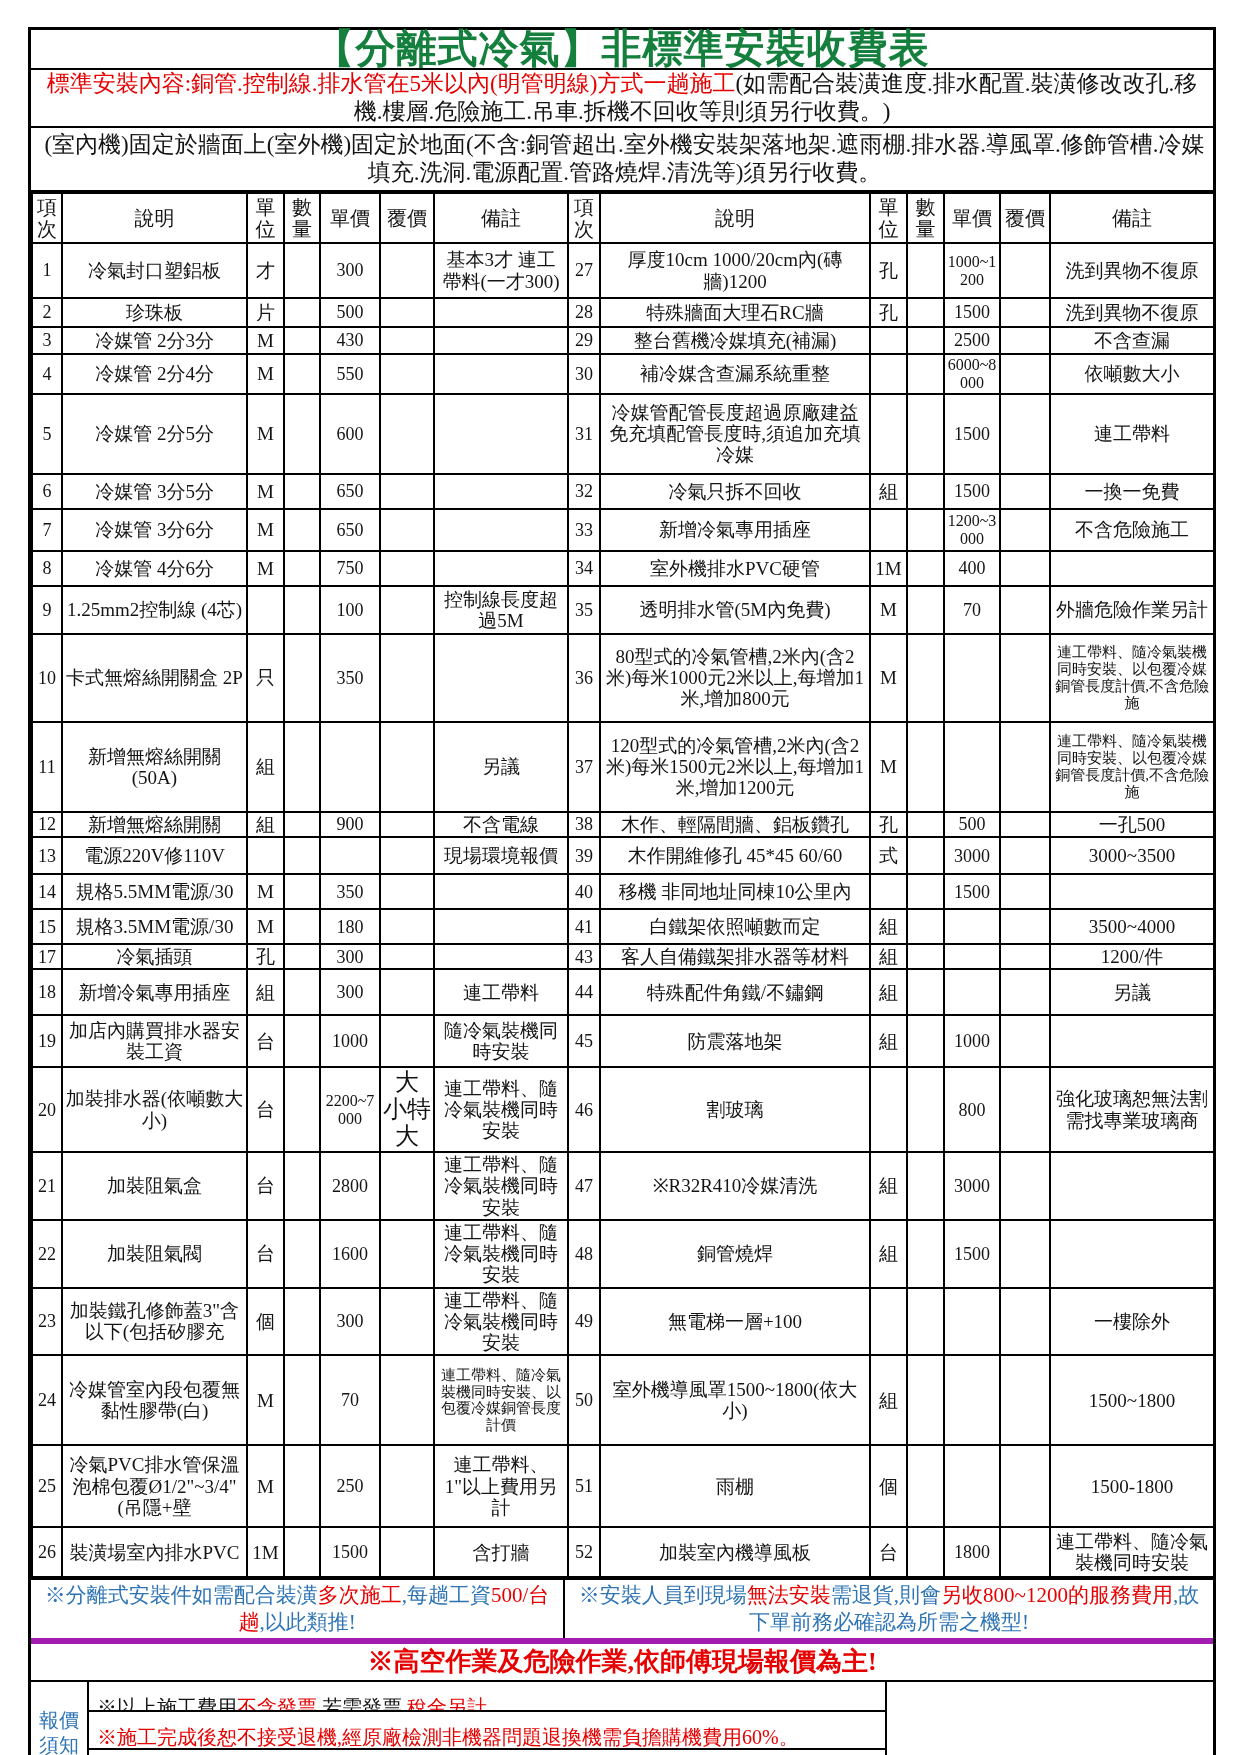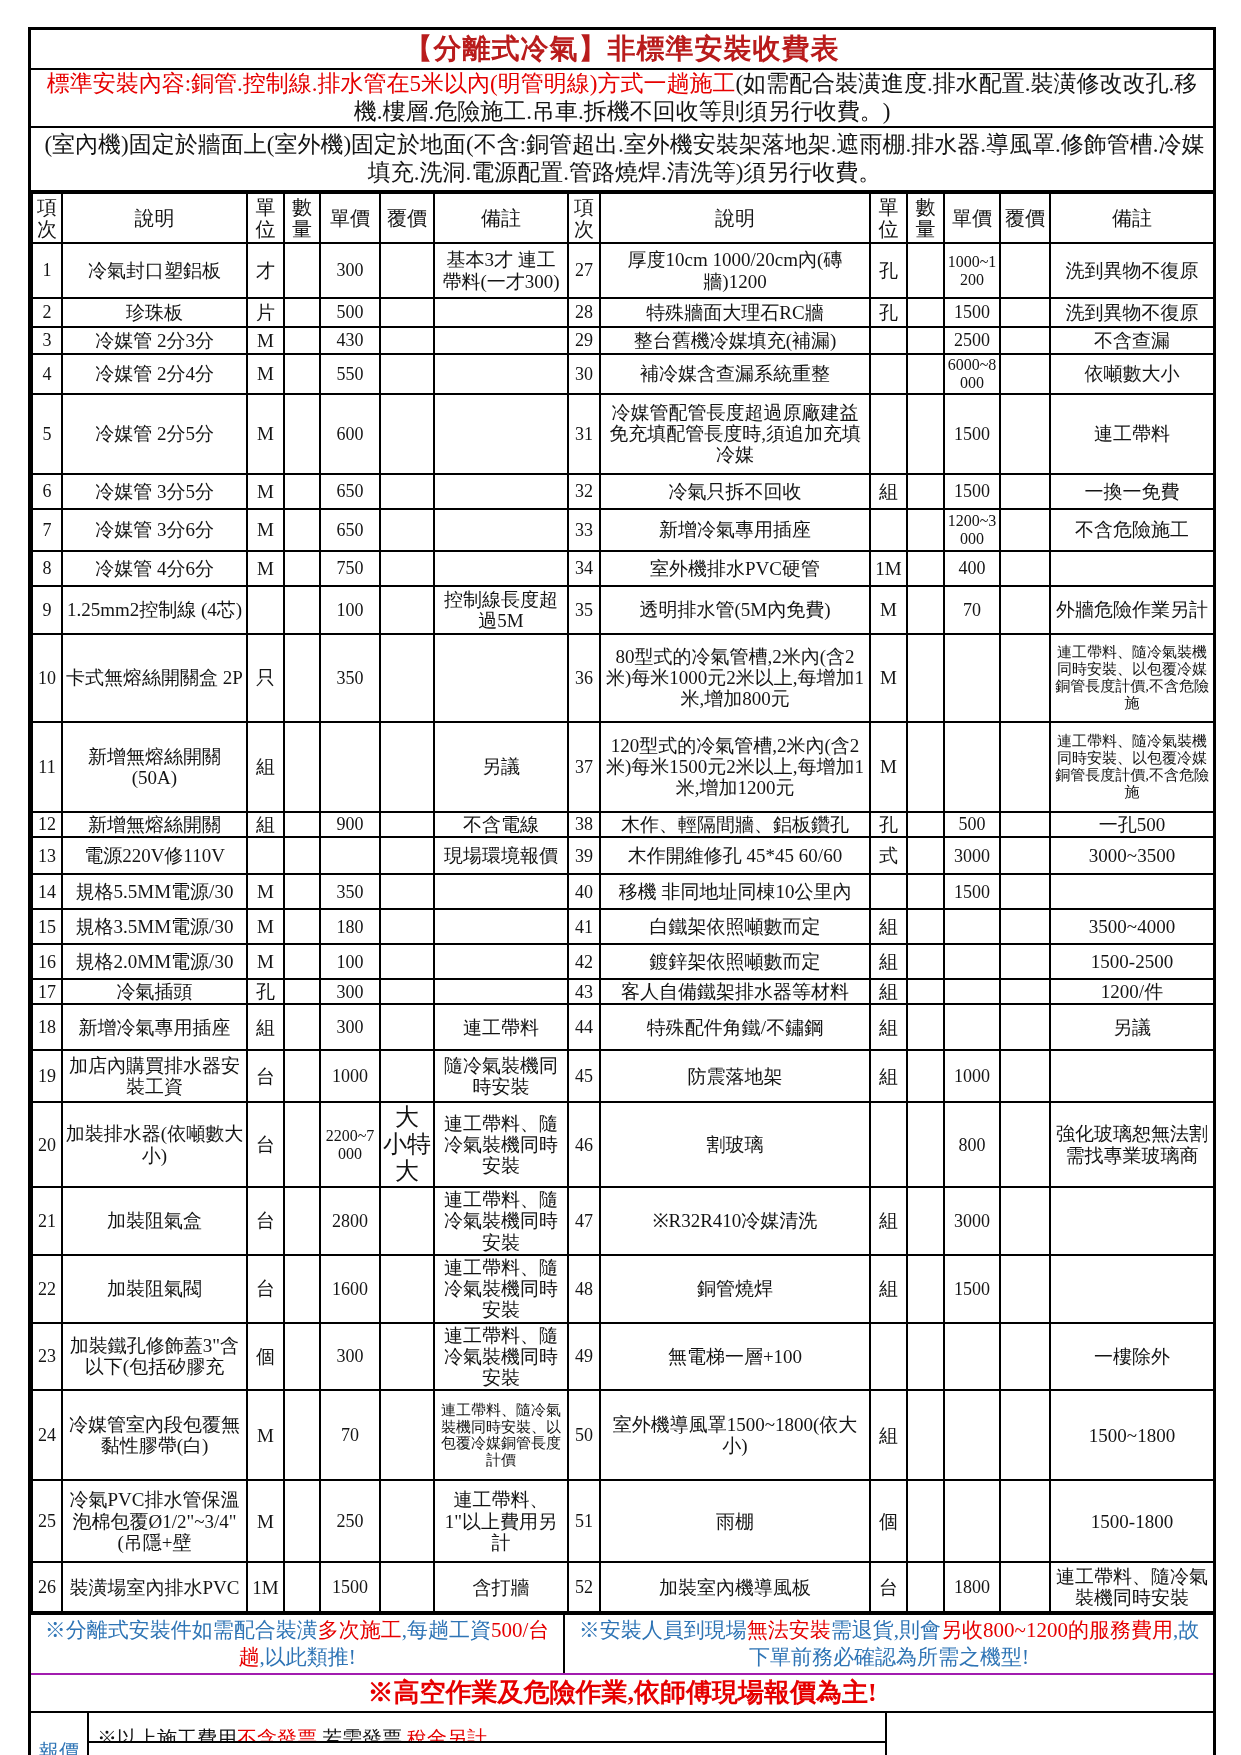--- a/index.html
+++ b/index.html
@@ -3,21 +3,21 @@
 <meta charset="utf-8">
 <style>
   html,body{margin:0;padding:0;background:#ffffff;}
   body{width:1241px;height:1755px;font-family:"Liberation Serif","DejaVu Serif",serif;color:#141414;}
   .sheet{width:1182px;margin:27px auto 0 28px;border:3px solid #000;background:#fff;}
   .c-red{color:#e60000;}
   .c-blue{color:#2e74b5;}
   .c-black{color:#141414;}
 
   .title-row{height:38px;border-bottom:2px solid #000;display:flex;align-items:center;justify-content:center;
-             font-size:28px;font-weight:bold;color:#b91c1c;letter-spacing:1px;line-height:1;}
+             font-size:40px;font-weight:bold;color:#15803d;letter-spacing:1px;line-height:1;}
   .sub-row{border-bottom:2px solid #000;display:flex;align-items:center;justify-content:center;
            text-align:center;font-size:23px;line-height:1.22;padding:2px 6px;box-sizing:border-box;}
   .sub1{height:58px;}
   .sub2{height:64px;padding-left:11px;}
 
   table.main{border-collapse:collapse;table-layout:fixed;width:1182px;}
   table.main th,table.main td{border:2px solid #000;padding:1px 2px;text-align:center;vertical-align:middle;
       overflow:hidden;line-height:1.12;box-sizing:border-box;}
   table.main th{font-size:20px;font-weight:normal;}
   .c-n{font-size:18px;}
@@ -29,21 +29,21 @@
   .c-note{font-size:19px;word-break:break-word;}
   .xsmall{font-size:15px !important;line-height:1.12;}
   .psmall{font-size:16px !important;}
 
   .notes-row{display:flex;border-top:2px solid #000;height:58px;}
   .notes-row .ncell{display:flex;align-items:center;justify-content:center;text-align:center;
       font-size:21px;line-height:1.3;box-sizing:border-box;padding:0 6px;}
   .ncell-left{flex:0 0 534px;border-right:2px solid #000;}
   .ncell-right{flex:1;}
 
-  .sky-row{border-top:2px solid #a21caf;height:36px;display:flex;align-items:center;justify-content:center;
+  .sky-row{border-top:6px solid #a21caf;height:36px;display:flex;align-items:center;justify-content:center;
       font-size:26px;font-weight:bold;color:#e60000;line-height:1;}
 
   .bottom-block{display:flex;border-top:2px solid #000;height:102px;}
   .bb-label{flex:0 0 40px;border-right:2px solid #000;color:#2e74b5;font-size:20px;line-height:1.25;
       display:flex;align-items:center;justify-content:center;text-align:center;word-break:break-all;padding:0 8px;}
   .bb-notes{flex:0 0 798px;display:flex;flex-direction:column;border-right:2px solid #000;box-sizing:border-box;}
   .bb-note{box-sizing:border-box;padding:15px 4px 0 8px;font-size:20px;line-height:1.08;overflow:hidden;text-align:left;}
   .bb-note-1{height:30px;border-bottom:2px solid #000;}
   .bb-note-2{height:38px;border-bottom:2px solid #000;}
   .bb-empty{flex:1;}
@@ -327,36 +327,20 @@
           <td class="c-price2"></td>
           <td class="c-note"></td>
           <td class="c-n">41</td>
           <td class="c-desc">白鐵架依照噸數而定</td>
           <td class="c-unit">組</td>
           <td class="c-qty"></td>
           <td class="c-price"></td>
           <td class="c-price2"></td>
           <td class="c-note">3500~4000</td>
         </tr>
-        <tr style="height: 35px;">
-          <td class="c-n">16</td>
-          <td class="c-desc">規格2.0MM電源/30</td>
-          <td class="c-unit">M</td>
-          <td class="c-qty"></td>
-          <td class="c-price">100</td>
-          <td class="c-price2"></td>
-          <td class="c-note"></td>
-          <td class="c-n">42</td>
-          <td class="c-desc">鍍鋅架依照噸數而定</td>
-          <td class="c-unit">組</td>
-          <td class="c-qty"></td>
-          <td class="c-price"></td>
-          <td class="c-price2"></td>
-          <td class="c-note">1500-2500</td>
-        </tr>
         <tr style="height: 23px;">
           <td class="c-n">17</td>
           <td class="c-desc">冷氣插頭</td>
           <td class="c-unit">孔</td>
           <td class="c-qty"></td>
           <td class="c-price">300</td>
           <td class="c-price2"></td>
           <td class="c-note"></td>
           <td class="c-n">43</td>
           <td class="c-desc">客人自備鐵架排水器等材料</td>

